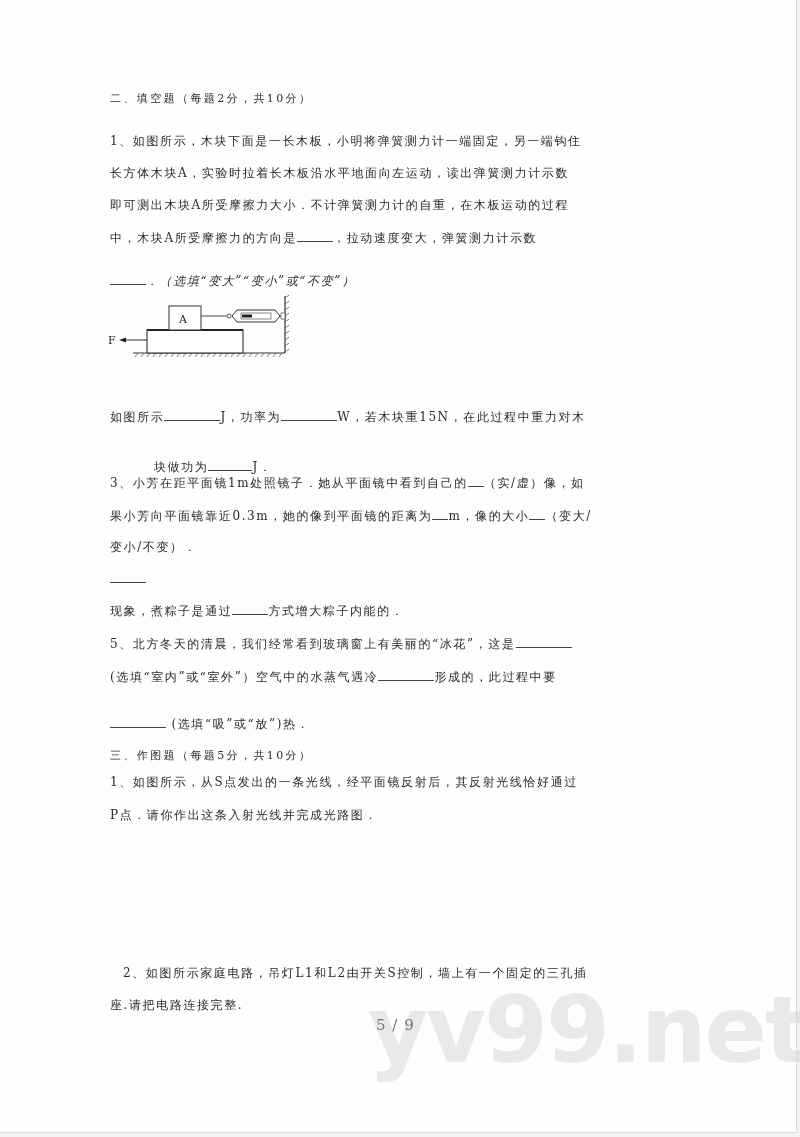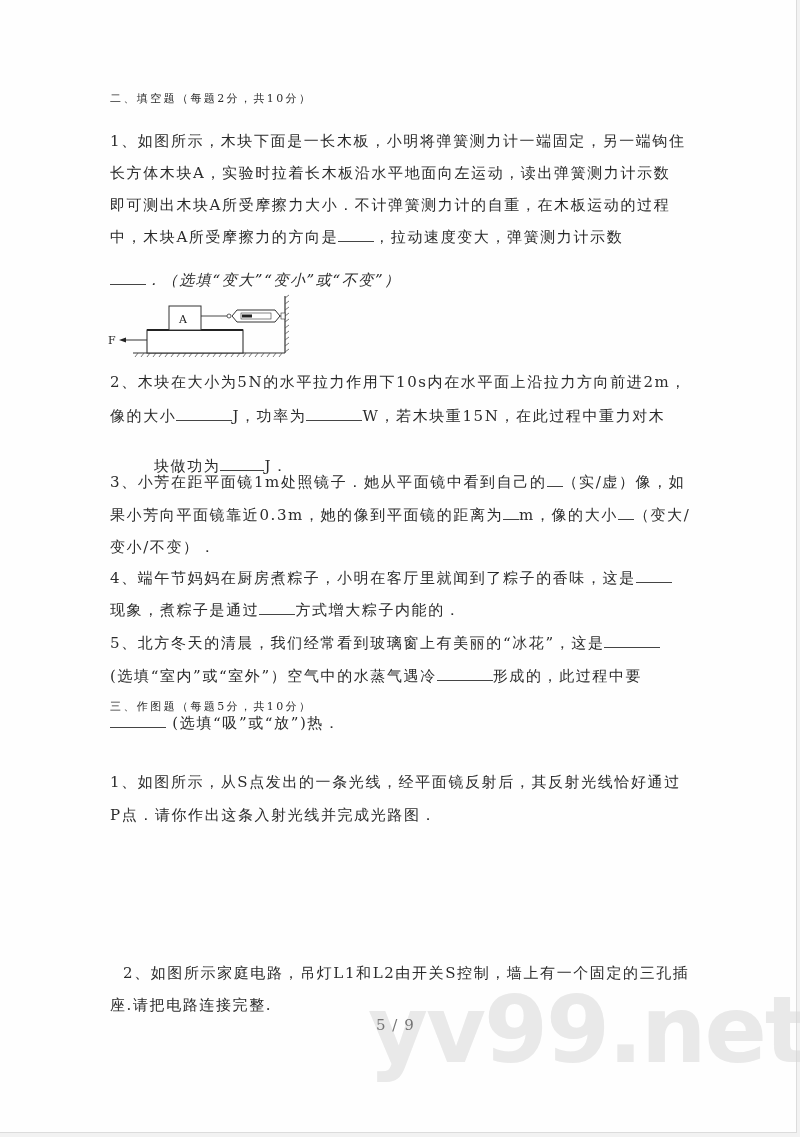--- a/index.html
+++ b/index.html
@@ -21,21 +21,21 @@
       top: 0;
       width: 796px;
       height: 1132px;
       background: #fefefe;
       border-right: 1px solid #dcdcdc;
       border-bottom: 1px solid #dcdcdc;
     }
     .line {
       position: absolute;
       left: 110px;
-      font-size: 15px;
+      font-size: 12px;
       letter-spacing: 1.6px;
       white-space: nowrap;
       line-height: 20px;
     }
     .heading {
       font-size: 11px;
       letter-spacing: 2.4px;
     }
     .blank {
       display: inline-block;
@@ -149,54 +149,53 @@
       <rect x="137" y="22.5" width="10" height="3" fill="#222"></rect>
       <line x1="175" y1="24" x2="180" y2="24" stroke="#333" stroke-width="0.9"></line>
       <rect x="176" y="21" width="4" height="6" fill="#fff" stroke="#333" stroke-width="0.6"></rect>
 
       <line x1="20" y1="48" x2="42" y2="48" stroke="#333" stroke-width="1"></line>
       <path d="M14 48 L21 45.5 L21 50.5 Z" fill="#222"></path>
       <text x="3" y="52" font-family="DejaVu Serif, serif" font-size="11" fill="#222">F</text>
     </svg>
   </div>
 
-  <div class="line" style="top:372px;">2、木块在大小为5N的水平拉力作用下10s内在水平面上沿拉力方向前进2m，</div>
   <div class="line" style="top:406px;">
-    <span>像的大小</span><span class="blank" style="width:56px;"></span><span>J，功率为</span><span class="blank" style="width:56px;"></span><span>W，若木块重15N，在此过程中重力对木</span>
+    <span>如图所示</span><span class="blank" style="width:56px;"></span><span>J，功率为</span><span class="blank" style="width:56px;"></span><span>W，若木块重15N，在此过程中重力对木</span>
   </div>
   <div class="line" style="top:456px;margin-left:44px;">
     <span>块做功为</span><span class="blank" style="width:44px;"></span><span>J．</span>
   </div>
 
   <div class="line" style="top:472px;">
     <span>3、小芳在距平面镜1m处照镜子．她从平面镜中看到自己的</span><span class="blank" style="width:16px;"></span><span>（实/虚）像，如</span>
   </div>
   <div class="line" style="top:505px;">
     <span>果小芳向平面镜靠近0.3m，她的像到平面镜的距离为</span><span class="blank" style="width:16px;"></span><span>m，像的大小</span><span class="blank" style="width:16px;"></span><span>（变大/</span>
   </div>
   <div class="line" style="top:537px;">变小/不变）．</div>
 
   <div class="line" style="top:568px;">
-    <span>4、端午节妈妈在厨房煮粽子，小明在客厅里就闻到了粽子的香味，这是</span><span class="blank" style="width:36px;"></span>
+    <span class="blank" style="width:36px;"></span>
   </div>
   <div class="line" style="top:600px;">
     <span>现象，煮粽子是通过</span><span class="blank" style="width:36px;"></span><span>方式增大粽子内能的．</span>
   </div>
 
   <div class="line" style="top:633px;">
     <span>5、北方冬天的清晨，我们经常看到玻璃窗上有美丽的“冰花”，这是</span><span class="blank" style="width:56px;"></span>
   </div>
   <div class="line" style="top:666px;">
     <span>(选填“室内”或“室外”）空气中的水蒸气遇冷</span><span class="blank" style="width:56px;"></span><span>形成的，此过程中要</span>
   </div>
   <div class="line" style="top:698px;margin-top:15px;">
     <span class="blank" style="width:56px;"></span><span> (选填“吸”或“放”)热．</span>
   </div>
 
-  <div class="line heading" style="top:697px;">三、作图题（每题5分，共10分）</div>
+  <div class="line heading" style="top:746px;">三、作图题（每题5分，共10分）</div>
 
   <div class="line" style="top:772px;">1、如图所示，从S点发出的一条光线，经平面镜反射后，其反射光线恰好通过</div>
   <div class="line" style="top:805px;">P点．请你作出这条入射光线并完成光路图．</div>
 
   <div class="line" style="top:963px;margin-left:13px;">2、如图所示家庭电路，吊灯L1和L2由开关S控制，墙上有一个固定的三孔插</div>
   <div class="line" style="top:995px;">座.请把电路连接完整.</div>
 
   <div class="watermark">yv99.net</div>
 
   <div class="page-number">5 / 9</div>

